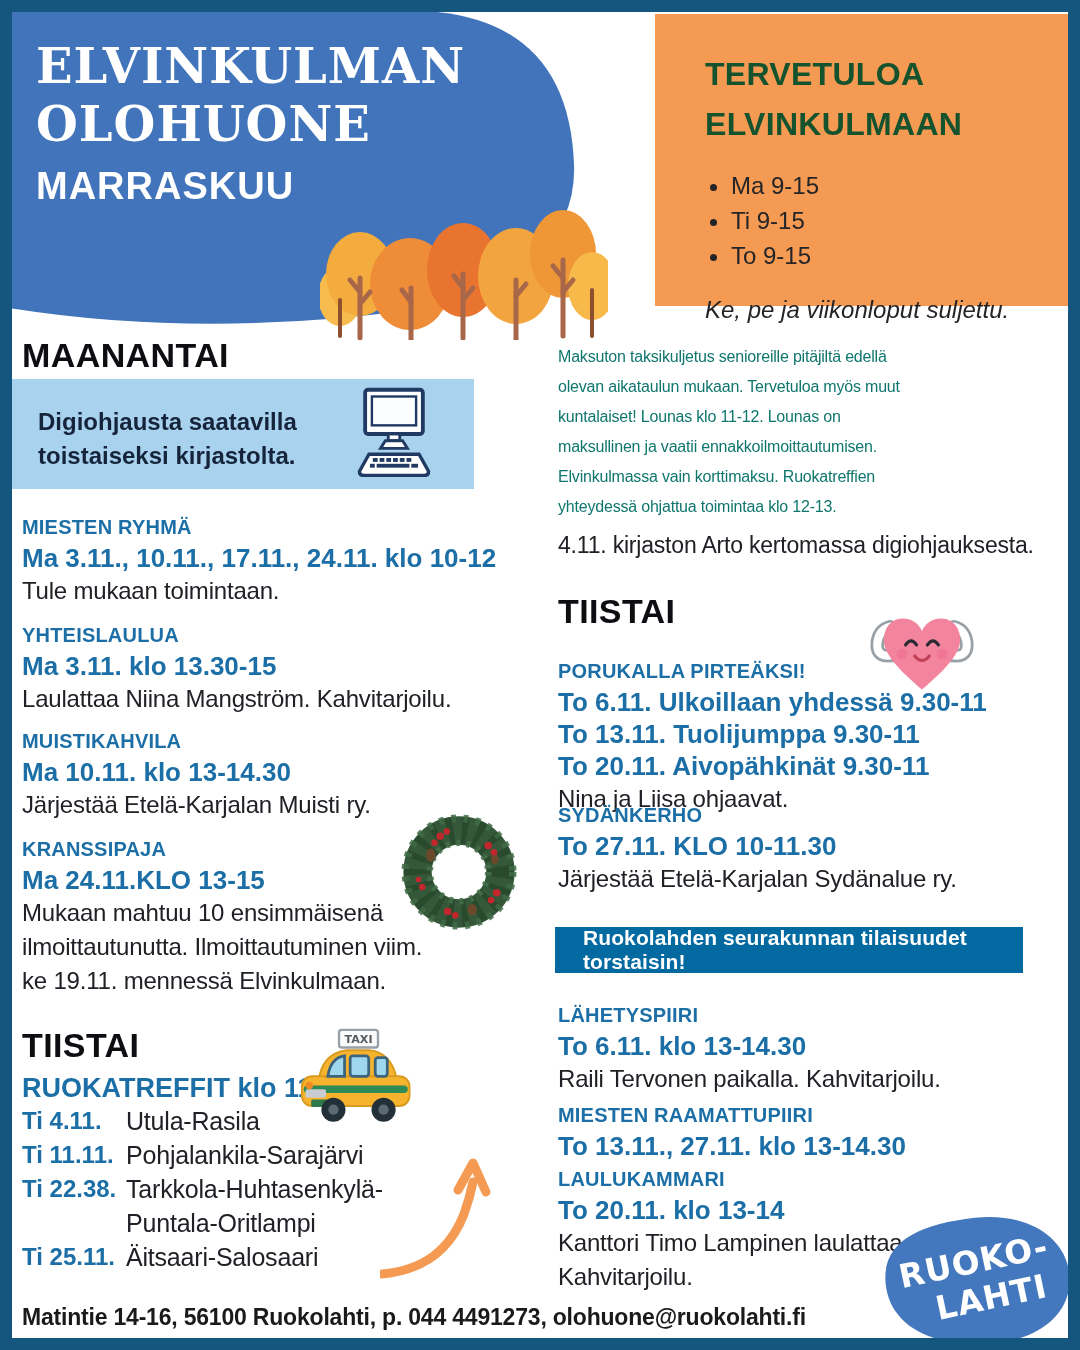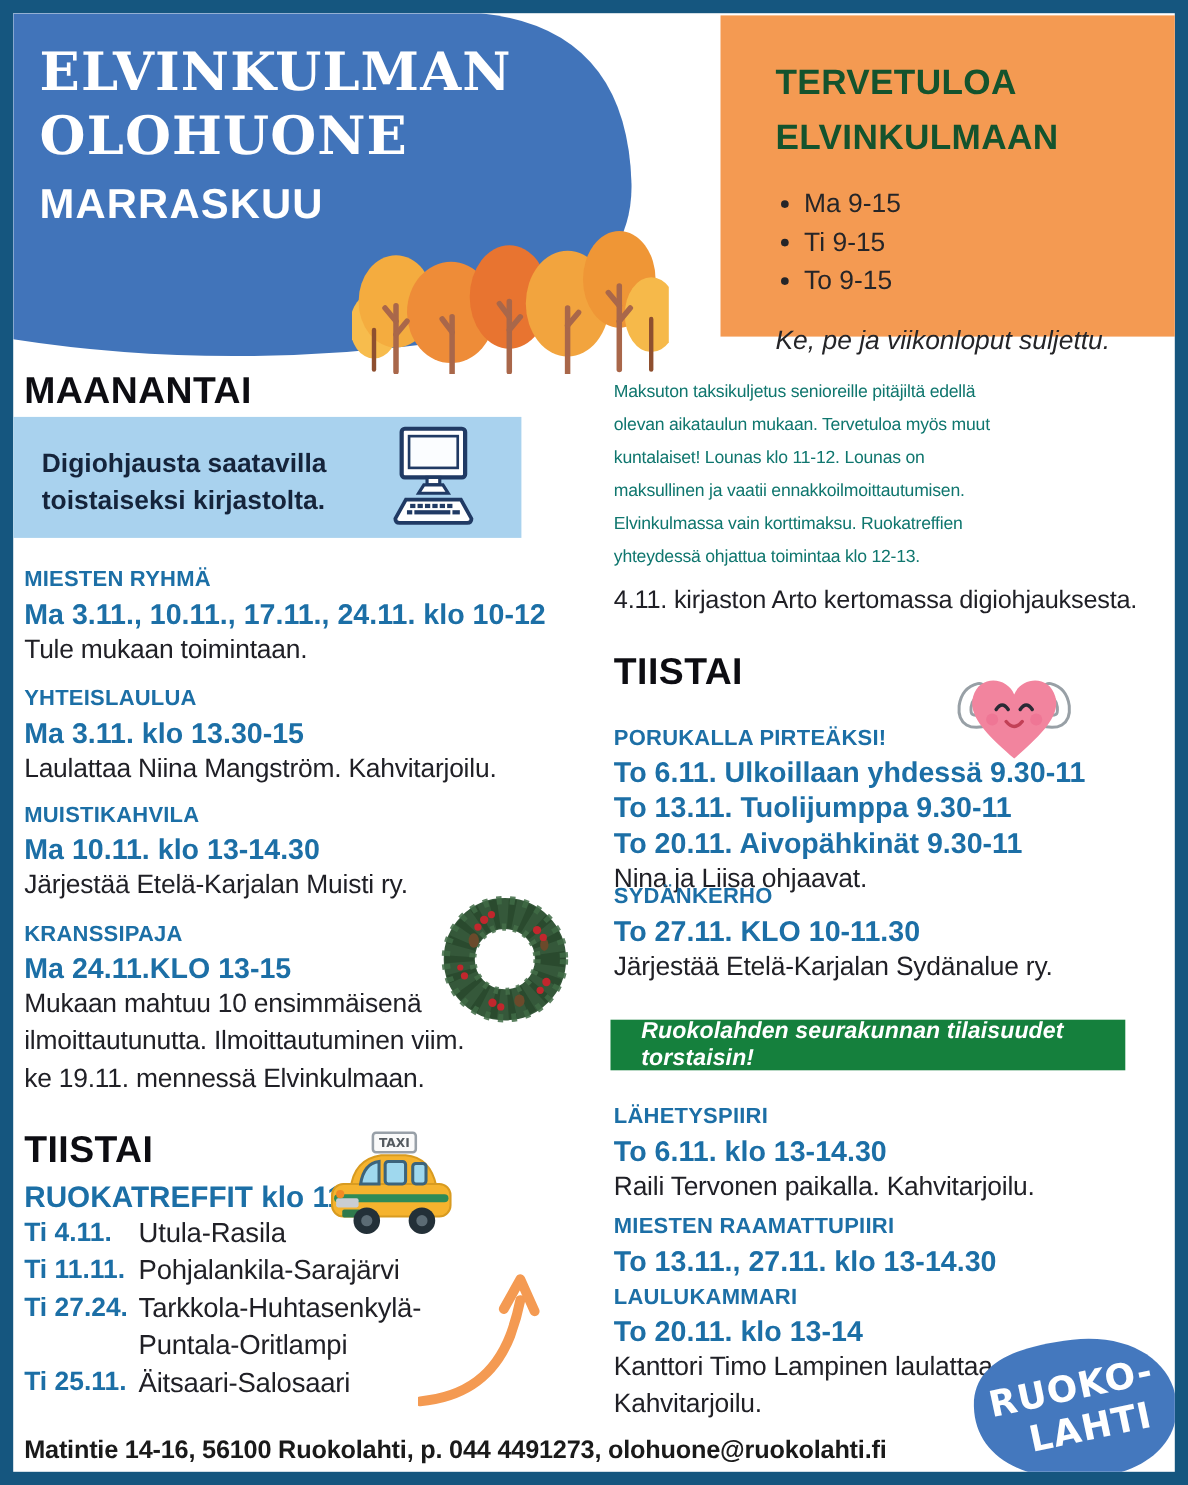--- a/index.html
+++ b/index.html
@@ -50,21 +50,21 @@
   .route-row{display:flex;align-items:flex-start;}
   .route-date{width:104px;color:#1C6FA6;font-weight:800;font-size:24px;line-height:34px;flex:none;}
   .route-name{color:#202026;font-size:25px;line-height:34px;letter-spacing:-.2px;}
 
   
   .para{left:546px;top:330px;width:512px;}
   .para-line{display:block;font-size:16px;color:#0f766e;line-height:30px;letter-spacing:-.2px;}
   .digi-note{left:546px;top:520px;font-size:23px;color:#202026;letter-spacing:-.2px;}
   .heart{left:845px;top:592px;width:130px;height:102px;}
 
-  .banner{left:543px;top:915px;width:468px;height:46px;background:#15803d;display:flex;align-items:center;font-style:italic;}
+  .banner{left:543px;top:915px;width:468px;height:46px;background:#0369a1;display:flex;align-items:center;}
   .banner-text{color:#ffffff;font-weight:700;font-size:21px;padding-left:28px;letter-spacing:.1px;}
 
   .logo{left:866px;top:1198px;width:200px;height:142px;}
   .footer{left:10px;top:1292px;font-size:23px;font-weight:700;color:#1A1A1A;letter-spacing:-.2px;}
 </style>
 </head>
 <body>
 
 <div class="page">
 
@@ -204,21 +204,21 @@
   <div class="abs routes">
     <div class="route-row">
       <span class="route-date">Ti 4.11.</span>
       <span class="route-name">Utula-Rasila</span>
     </div>
     <div class="route-row">
       <span class="route-date">Ti 11.11.</span>
       <span class="route-name">Pohjalankila-Sarajärvi</span>
     </div>
     <div class="route-row">
-      <span class="route-date">Ti 27.24.</span>
+      <span class="route-date">Ti 22.38.</span>
       <span class="route-name"><span>Tarkkola-Huhtasenkylä-</span><br><span>Puntala-Oritlampi</span></span>
     </div>
     <div class="route-row">
       <span class="route-date">Ti 25.11.</span>
       <span class="route-name">Äitsaari-Salosaari</span>
     </div>
   </div>
 
   <svg class="abs taxi" viewBox="0 0 140 112">
     <path d="M34,58 Q37,28 64,24 L88,24 Q112,26 118,54 Z" fill="#F5B32E" stroke="#D89B20" stroke-width="2"></path>

